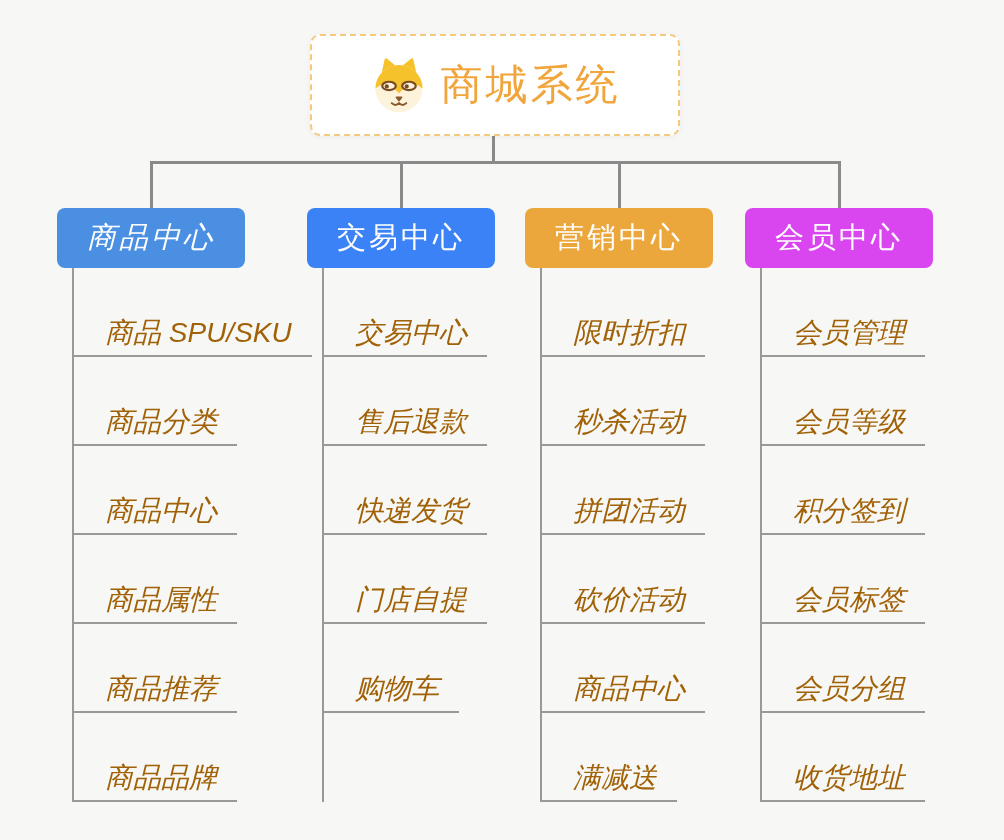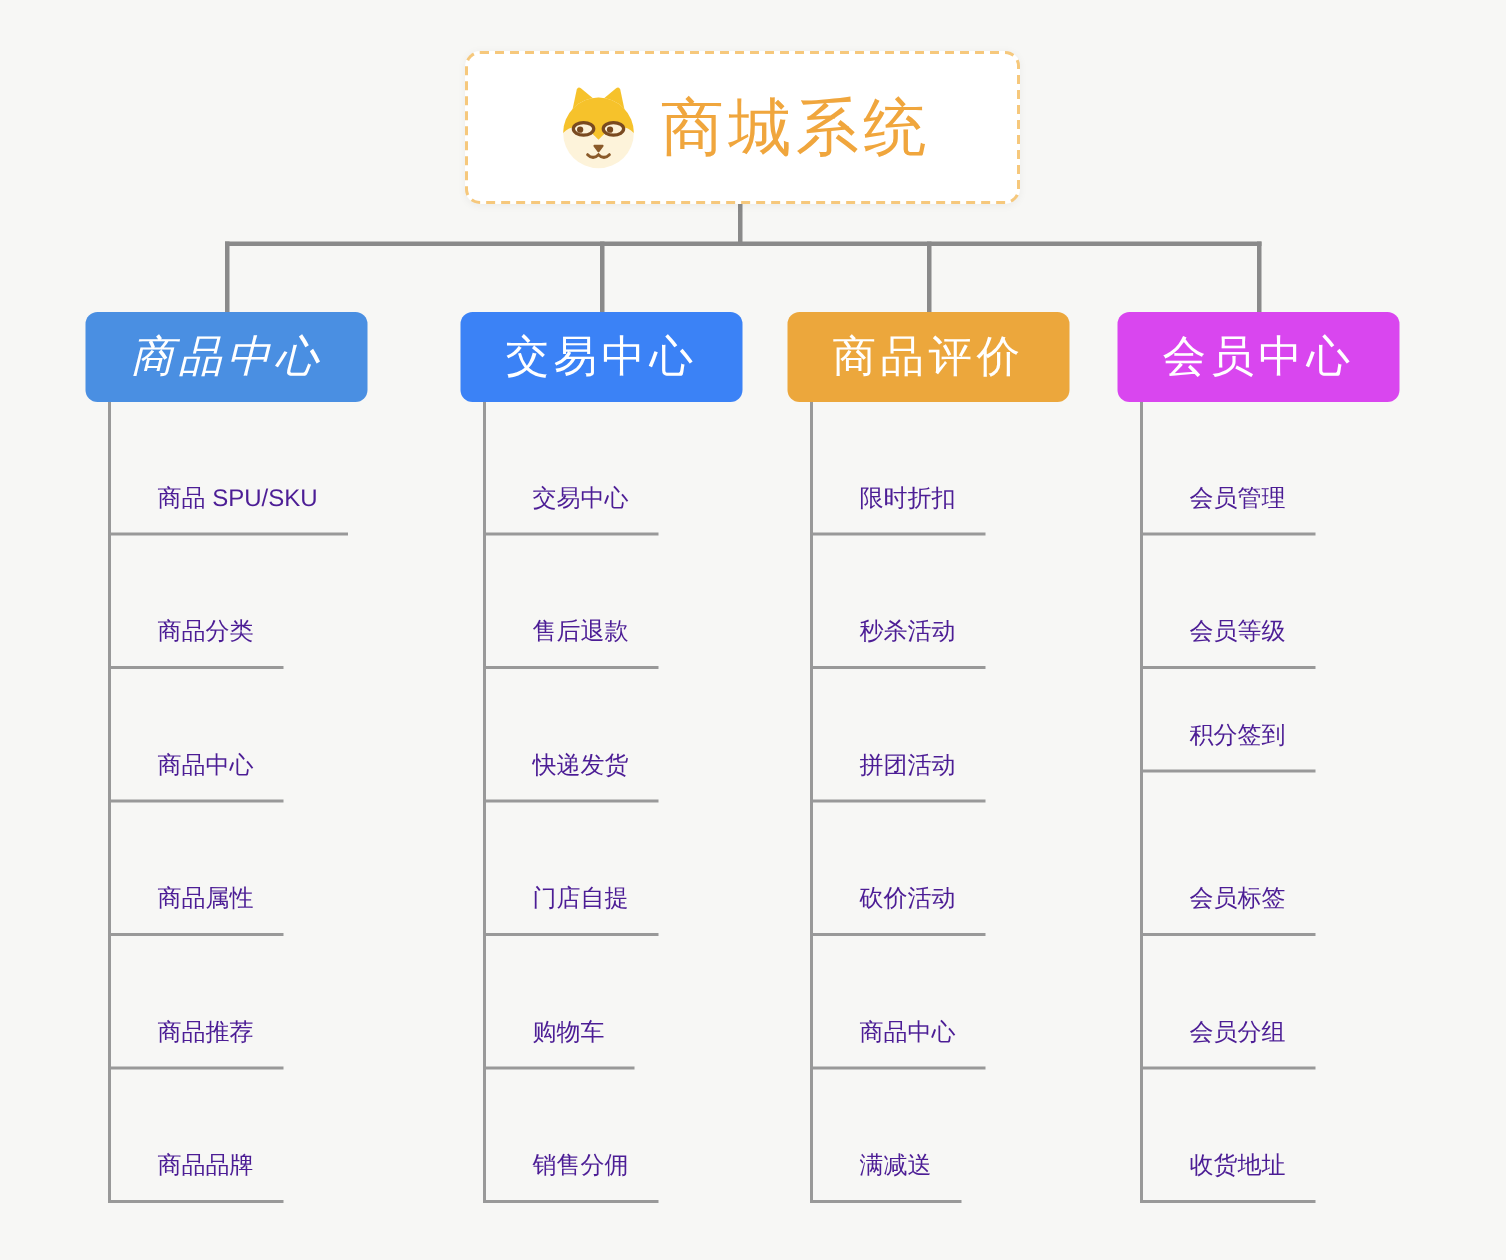--- a/index.html
+++ b/index.html
@@ -23,22 +23,22 @@
   
   .branch { position:absolute; top:0; width:260px; height:840px; }
   .branch-box {
     position:absolute; left:0; top:208px; width:188px; height:60px;
     border-radius:8px; display:flex; align-items:center; justify-content:center;
     color:#ffffff; font-size:29px; letter-spacing:3px;
   }
   .spine { position:absolute; left:15px; top:268px; width:2px; height:534px; background:#999999; }
   .item {
     position:absolute; left:15px; white-space:nowrap;
-    font-size:16px; line-height:30px; color:#4c1d95;
-    padding:0 20px 7px 33px; border-bottom:2px solid #999999;
+    font-size:28px; line-height:30px; color:#a16207;
+    padding:0 20px 7px 33px; border-bottom:2px solid #999999;font-style:italic;
   }
 </style>
 </head>
 <body>
 
 <div class="canvas">
 
   <div class="line" style="left:492px; top:136px; width:3px; height:27px"></div>
   <div class="line" style="left:149.5px; top:161px; width:691px; height:3px"></div>
   <div class="line" style="left:149.5px; top:161px; width:3px; height:47px"></div>
@@ -80,42 +80,41 @@
   <div class="branch" style="left:307px">
     <div class="branch-box" style="background: #3b82f6;">
       <span>交易中心</span>
     </div>
     <div class="spine"></div>
     <div class="item" style="top:318px">交易中心</div>
     <div class="item" style="top:407px">售后退款</div>
     <div class="item" style="top:585px">门店自提</div>
     <div class="item" style="top:496px">快递发货</div>
     <div class="item" style="top:674px">购物车</div>
-    <div class="item" style="top:763px">销售分佣</div>
   </div>
 
   <div class="branch" style="left:525px">
     <div class="branch-box" style="background: rgb(236, 167, 60);">
-      <span>商品评价</span>
+      <span>营销中心</span>
     </div>
     <div class="spine"></div>
     <div class="item" style="top:318px">限时折扣</div>
     <div class="item" style="top:407px">秒杀活动</div>
     <div class="item" style="top:496px">拼团活动</div>
     <div class="item" style="top:585px">砍价活动</div>
     <div class="item" style="top:674px">商品中心</div>
     <div class="item" style="top:763px">满减送</div>
   </div>
 
   <div class="branch" style="left:745px">
     <div class="branch-box" style="background: #d946ef;">
       <span>会员中心</span>
     </div>
     <div class="spine"></div>
     <div class="item" style="top:318px">会员管理</div>
     <div class="item" style="top:407px">会员等级</div>
-    <div class="item" style="top:476px">积分签到</div>
+    <div class="item" style="top:496px">积分签到</div>
     <div class="item" style="top:585px">会员标签</div>
     <div class="item" style="top:674px">会员分组</div>
     <div class="item" style="top:763px">收货地址</div>
   </div>
 
 </div>
 
 </body></html>

